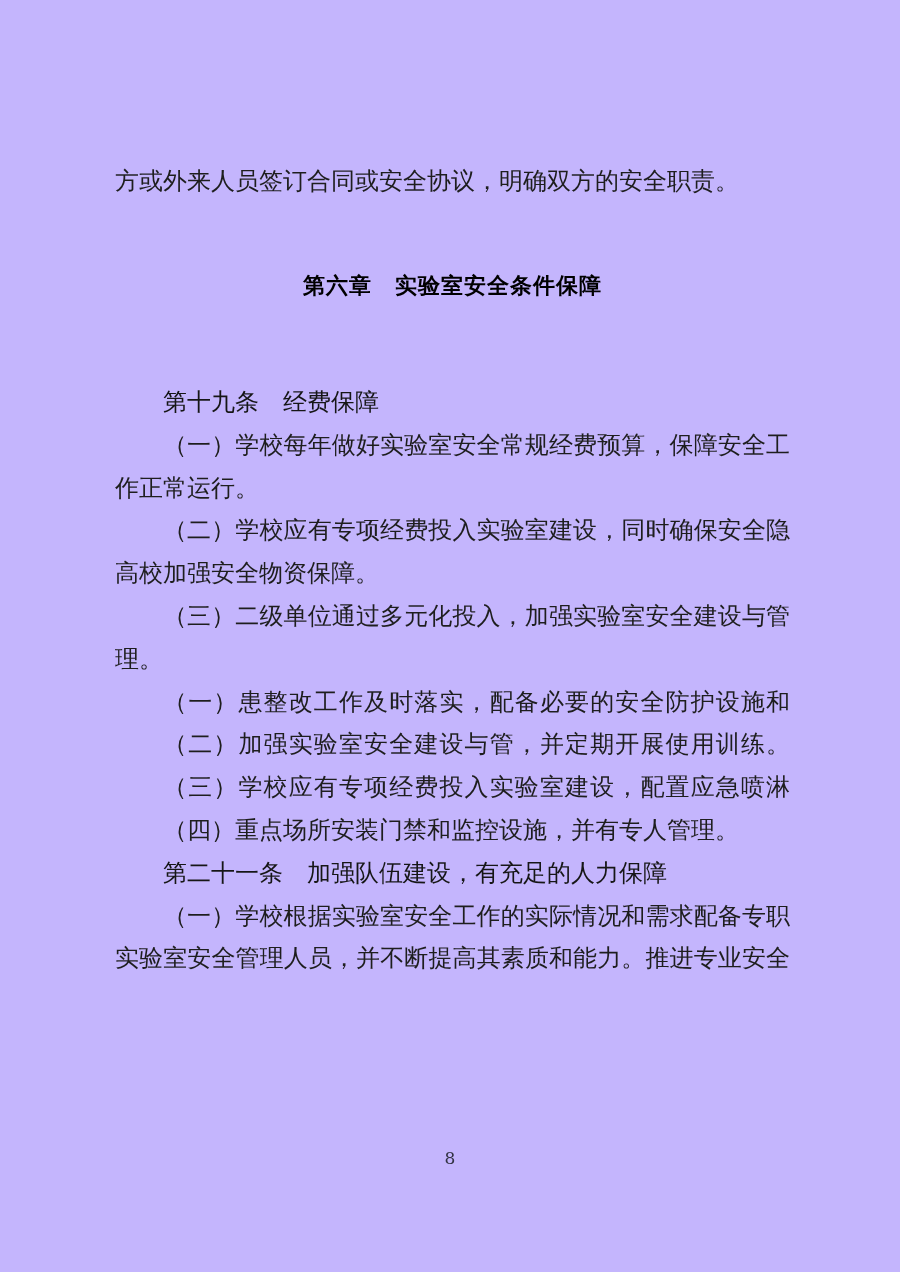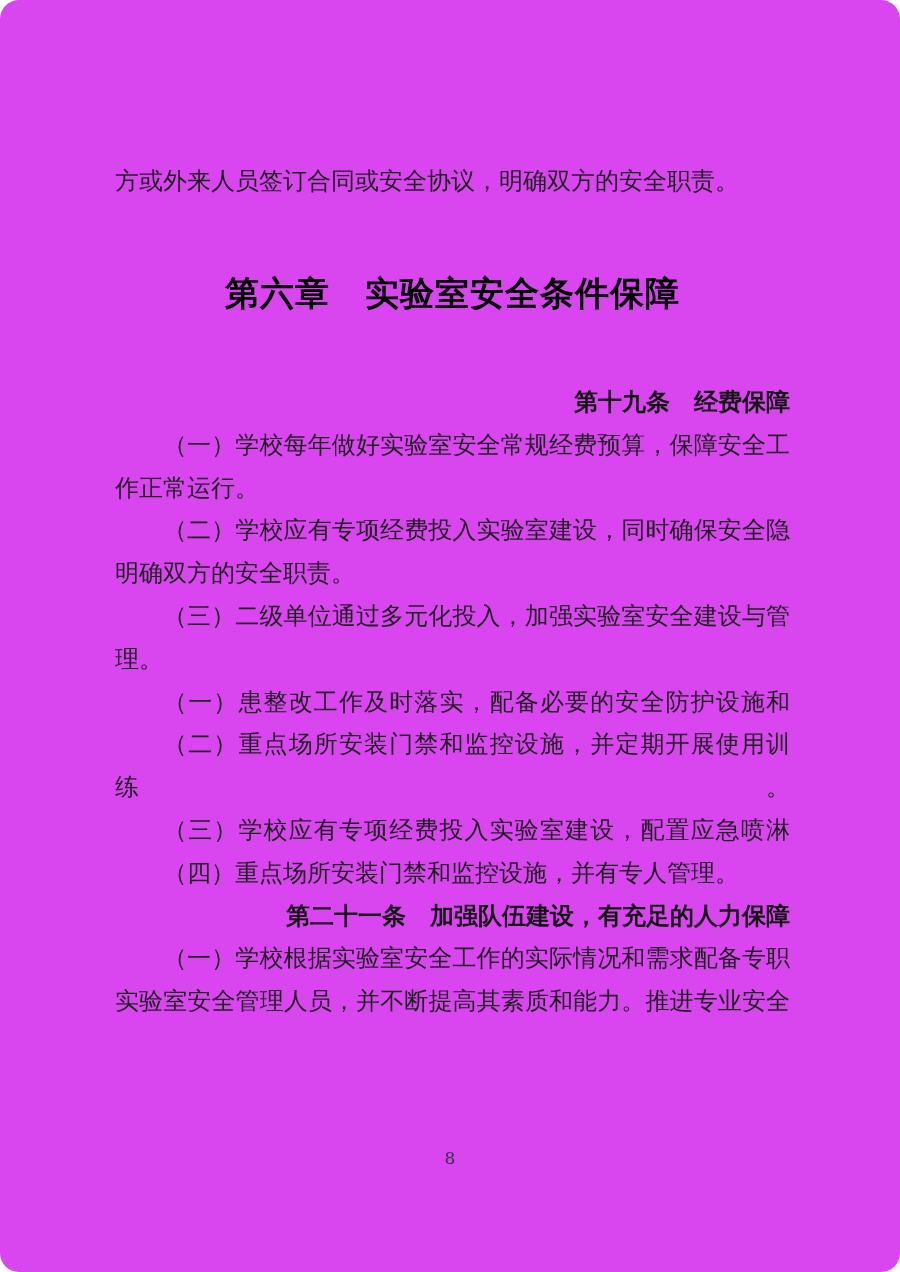--- a/index.html
+++ b/index.html
@@ -4,64 +4,62 @@
 <style>
   html, body {
     margin: 0;
     padding: 0;
     background: #ffffff;
   }
   .page {
     position: relative;
     width: 900px;
     height: 1272px;
-    background: #d946ef;
+    background: #c4b5fd;
     overflow: hidden;
     font-family: "DejaVu Serif", "Liberation Serif", serif;
     color: #1e1e1e;
-    border-radius: 19px;
   }
   .textcol {
     position: absolute;
     left: 115px;
     width: 675px;
   }
   .intro-block {
     top: 160px;
     font-size: 24px;
     line-height: 42.8px;
   }
   .chapter-heading {
     top: 271px;
     text-align: center;
     font-weight: 700;
-    font-size: 34px;
+    font-size: 22px;
     letter-spacing: 1px;
     color: #000000;
     font-family: "DejaVu Sans", "Liberation Sans", sans-serif;
   }
   .body-block {
     top: 381px;
     font-size: 24px;
     line-height: 42.8px;
   }
   .line {
     min-height: 42.8px;
   }
   .line.indent {
     text-indent: 2em;
   }
   .line.fill {
     text-align: justify;
     text-align-last: justify;
   }
   .line.art-heading {
-    font-weight: 700;
+    font-weight: 400;
     color: #161616;
-    text-align: right;
   }
   .page-number {
     position: absolute;
     left: 0;
     right: 0;
     top: 1148px;
     text-align: center;
     font-size: 17px;
     line-height: 20px;
     color: #333344;
@@ -76,25 +74,25 @@
     <div class="line">方或外来人员签订合同或安全协议，明确双方的安全职责。</div>
   </div>
 
   <div class="textcol chapter-heading">第六章　实验室安全条件保障</div>
 
   <div class="textcol body-block">
     <div class="line indent art-heading">第十九条　经费保障</div>
     <div class="line indent fill">（一）学校每年做好实验室安全常规经费预算，保障安全工</div>
     <div class="line">作正常运行。</div>
     <div class="line indent fill">（二）学校应有专项经费投入实验室建设，同时确保安全隐</div>
-    <div class="line">明确双方的安全职责。</div>
+    <div class="line">高校加强安全物资保障。</div>
     <div class="line indent fill">（三）二级单位通过多元化投入，加强实验室安全建设与管</div>
     <div class="line">理。</div>
     <div class="line indent fill">（一）患整改工作及时落实，配备必要的安全防护设施和</div>
-    <div class="line indent fill">（二）重点场所安装门禁和监控设施，并定期开展使用训练。</div>
+    <div class="line indent fill">（二）加强实验室安全建设与管，并定期开展使用训练。</div>
     <div class="line indent fill">（三）学校应有专项经费投入实验室建设，配置应急喷淋</div>
     <div class="line indent">（四）重点场所安装门禁和监控设施，并有专人管理。</div>
     <div class="line indent art-heading">第二十一条　加强队伍建设，有充足的人力保障</div>
     <div class="line indent fill">（一）学校根据实验室安全工作的实际情况和需求配备专职</div>
     <div class="line fill">实验室安全管理人员，并不断提高其素质和能力。推进专业安全</div>
   </div>
 
   <div class="page-number">8</div>
 
 </div>

